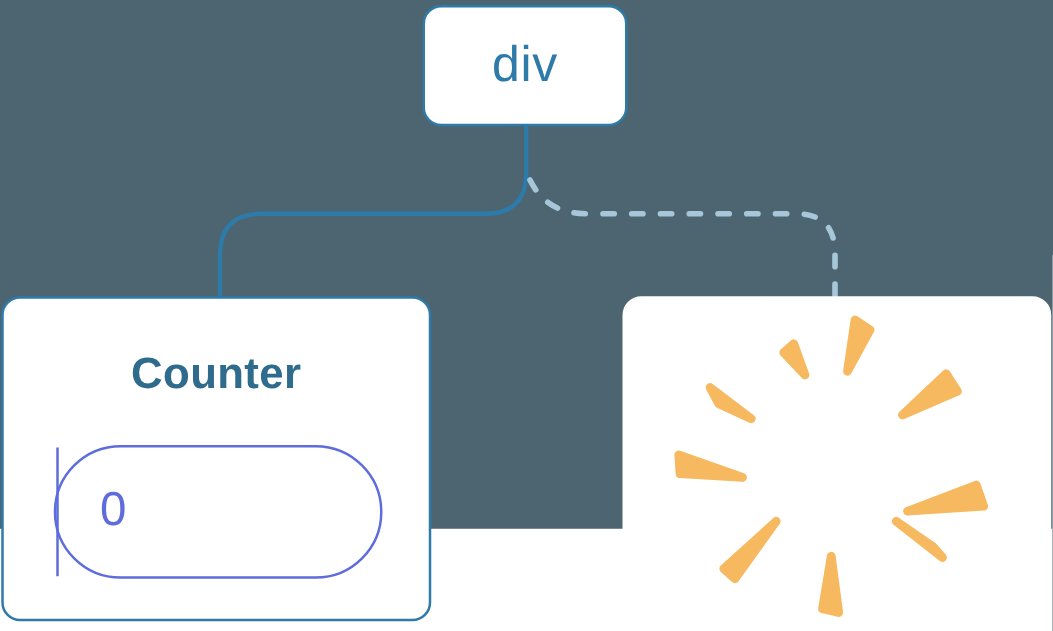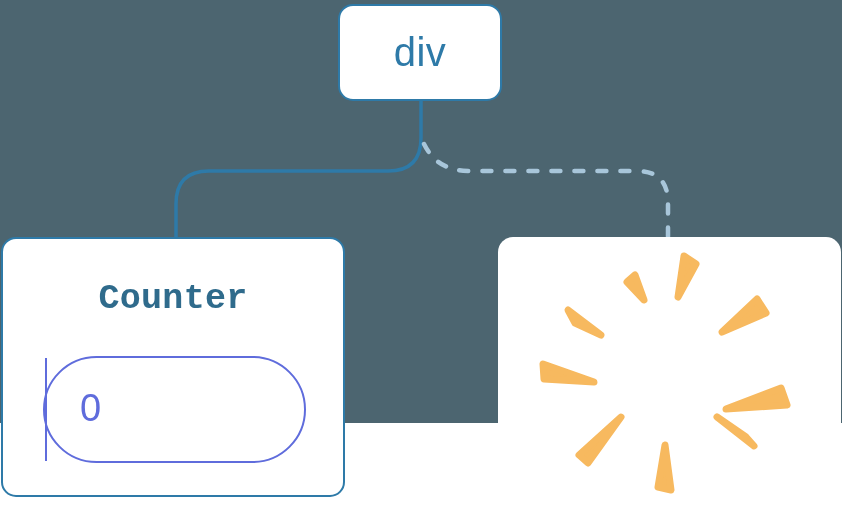--- a/index.html
+++ b/index.html
@@ -79,21 +79,20 @@
     overflow: hidden;
   }
 
   .counter-title {
     margin-top: 40px;
     text-align: center;
     color: var(--title-blue);
     font-size: 35px;
     font-weight: 600;
     letter-spacing: 0.3px;
-    font-family: Liberation Mono, monospace;
   }
 
   .state-pill {
     position: absolute;
     left: 40px;
     top: 117px;
     width: 263px;
     height: 107px;
     border: 2px solid var(--state-purple);
     border-radius: 54px;

